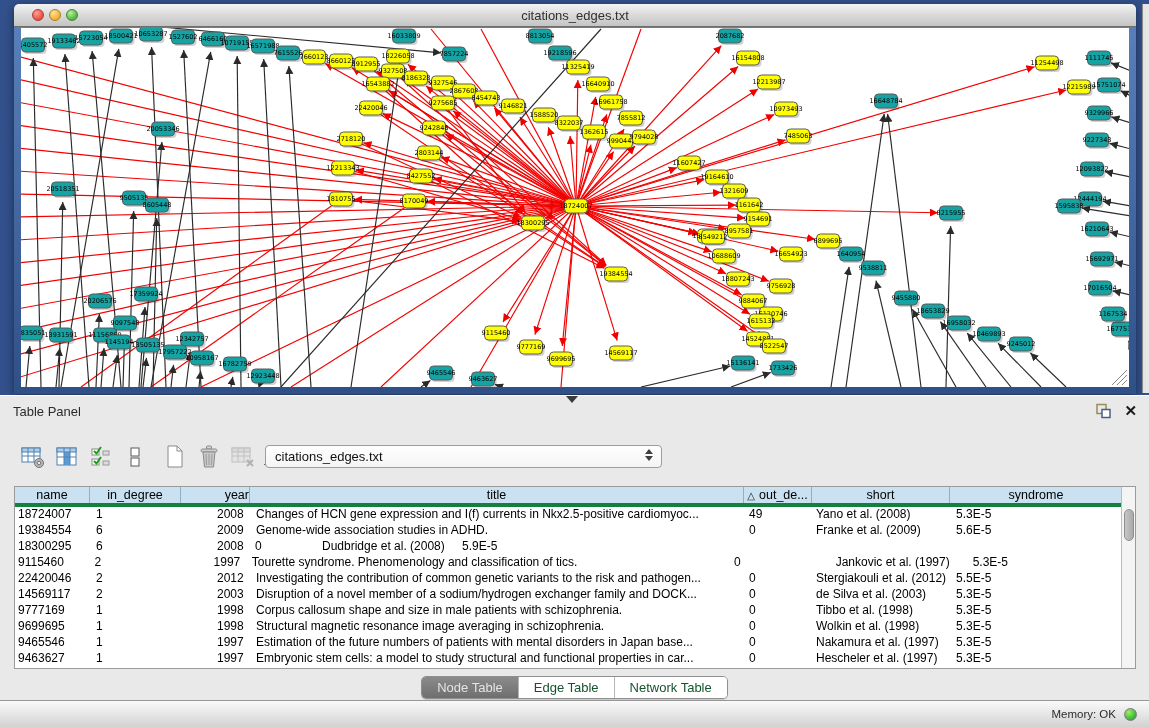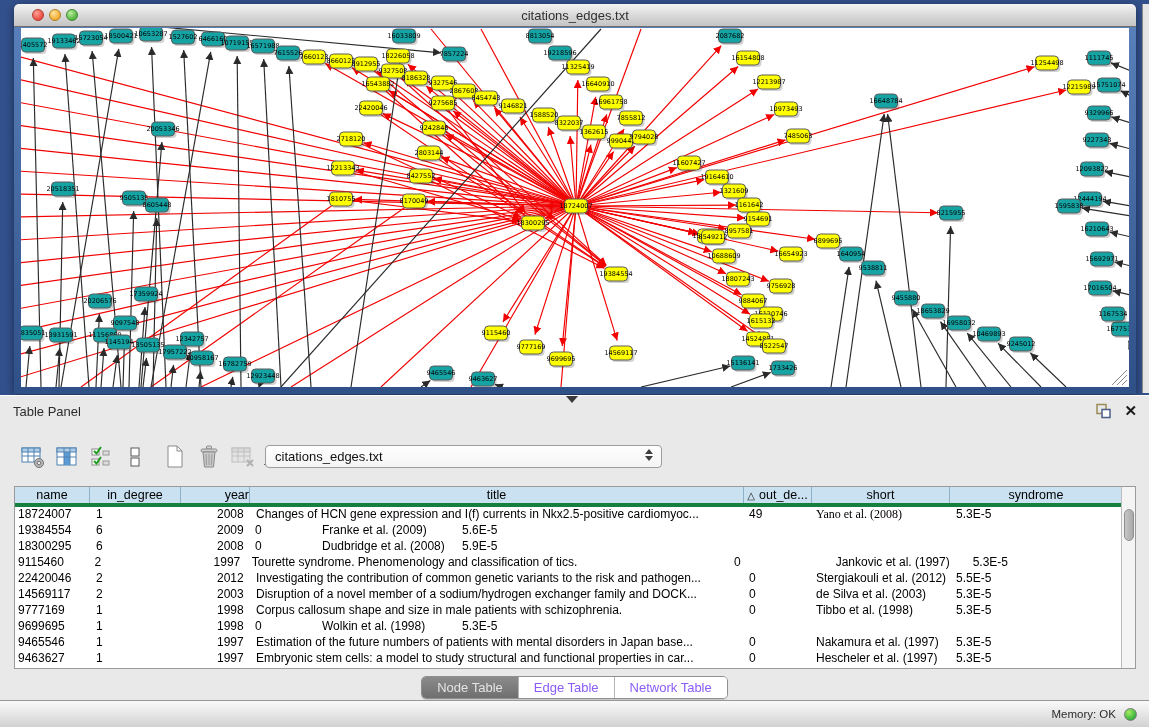--- a/index.html
+++ b/index.html
@@ -55,21 +55,21 @@
   .hcell .sort-tri { font-size:10px; margin-right:4px; color:#1a1a1a; }
   .trow { display:flex; height:16px; background:#fff; }
   .tcell { height:16px; font-size:12px; line-height:15px; color:#000; white-space:nowrap; overflow:hidden; }
   .vscroll { position:absolute; top:0; right:0; width:14px; bottom:0;
     background:#f4f4f4; border-left:1px solid #bcbcbc; }
   .vthumb { position:absolute; left:1.5px; top:22px; width:10px; height:32px; border-radius:6px;
     background:linear-gradient(90deg,#c6c6c6,#a9a9a9); border:1px solid #8f8f8f; }
   .tabbar { position:absolute; left:0; right:0; top:280px; display:flex; justify-content:center; }
   .tabset { display:flex; border:1px solid #8f8f8f; border-radius:5px; overflow:hidden;
     box-shadow:0 1px 1px rgba(0,0,0,.15); }
-  .tab { padding:0 15px; height:21px; line-height:21px; font-size:13px; color:#8b5cf6;
+  .tab { padding:0 15px; height:21px; line-height:21px; font-size:13px; color:#14532d;
     background:#ffffff; border-left:1px solid #b5b5b5; }
   .tab:first-child { border-left:none; }
   .tab.sel { background:linear-gradient(#8b8b8b,#6f6f6f); color:#e4e4e4; border-left:none; }
   
   .statusbar { position:absolute; left:0; top:700px; width:1149px; height:27px;
     background:linear-gradient(#fafafa,#d2d2d2); border-top:1px solid #979797;
     display:flex; align-items:center; justify-content:flex-end; }
   .mem-label { font-size:11.5px; color:#2c2c2c; margin-right:8px; }
   .mem-dot { width:13px; height:13px; border-radius:50%; margin-right:12px;
     background:radial-gradient(circle at 35% 30%, #a5ec62, #2fae3a 75%); border:1px solid #7b7b7b; }
@@ -960,27 +960,28 @@
           <span>syndrome</span>
         </div>
       </div>
     <div id="tbody">
         <div class="trow">
           <div class="tcell" style="width: 75px; padding-left: 3px;">18724007</div>
           <div class="tcell" style="width: 91px; padding-left: 6px;">1</div>
           <div class="tcell" style="width: 69px; padding-left: 36px;">2008</div>
           <div class="tcell" style="width: 494px; padding-left: 6px;">Changes of HCN gene expression and I(f) currents in Nkx2.5-positive cardiomyoc...</div>
           <div class="tcell" style="width: 68px; padding-left: 5px;">49</div>
-          <div class="tcell" style="width: 138px; padding-left: 4px; font-family: Liberation Serif, serif;">Yano et al. (2008)</div>
+          <div class="tcell" style="width: 138px; padding-left: 4px;">Yano et al. (2008)</div>
           <div class="tcell" style="width: 172px; padding-left: 6px;">5.3E-5</div>
         </div>
         <div class="trow">
           <div class="tcell" style="width: 75px; padding-left: 3px;">19384554</div>
           <div class="tcell" style="width: 91px; padding-left: 6px;">6</div>
           <div class="tcell" style="width: 69px; padding-left: 36px;">2009</div>
+          <div class="tcell" style="width: 494px; padding-left: 6px;">Genome-wide association studies in ADHD.</div>
           <div class="tcell" style="width: 68px; padding-left: 5px;">0</div>
           <div class="tcell" style="width: 138px; padding-left: 4px;">Franke et al. (2009)</div>
           <div class="tcell" style="width: 172px; padding-left: 6px;">5.6E-5</div>
         </div>
         <div class="trow">
           <div class="tcell" style="width: 75px; padding-left: 3px;">18300295</div>
           <div class="tcell" style="width: 91px; padding-left: 6px;">6</div>
           <div class="tcell" style="width: 69px; padding-left: 36px;">2008</div>
           <div class="tcell" style="width: 68px; padding-left: 5px;">0</div>
           <div class="tcell" style="width: 138px; padding-left: 4px;">Dudbridge et al. (2008)</div>
@@ -1019,20 +1020,21 @@
           <div class="tcell" style="width: 69px; padding-left: 36px;">1998</div>
           <div class="tcell" style="width: 494px; padding-left: 6px;">Corpus callosum shape and size in male patients with schizophrenia.</div>
           <div class="tcell" style="width: 68px; padding-left: 5px;">0</div>
           <div class="tcell" style="width: 138px; padding-left: 4px;">Tibbo et al. (1998)</div>
           <div class="tcell" style="width: 172px; padding-left: 6px;">5.3E-5</div>
         </div>
         <div class="trow">
           <div class="tcell" style="width: 75px; padding-left: 3px;">9699695</div>
           <div class="tcell" style="width: 91px; padding-left: 6px;">1</div>
           <div class="tcell" style="width: 69px; padding-left: 36px;">1998</div>
+          <div class="tcell" style="width: 494px; padding-left: 6px;">Structural magnetic resonance image averaging in schizophrenia.</div>
           <div class="tcell" style="width: 68px; padding-left: 5px;">0</div>
           <div class="tcell" style="width: 138px; padding-left: 4px;">Wolkin et al. (1998)</div>
           <div class="tcell" style="width: 172px; padding-left: 6px;">5.3E-5</div>
         </div>
         <div class="trow">
           <div class="tcell" style="width: 75px; padding-left: 3px;">9465546</div>
           <div class="tcell" style="width: 91px; padding-left: 6px;">1</div>
           <div class="tcell" style="width: 69px; padding-left: 36px;">1997</div>
           <div class="tcell" style="width: 494px; padding-left: 6px;">Estimation of the future numbers of patients with mental disorders in Japan base...</div>
           <div class="tcell" style="width: 68px; padding-left: 5px;">0</div>

